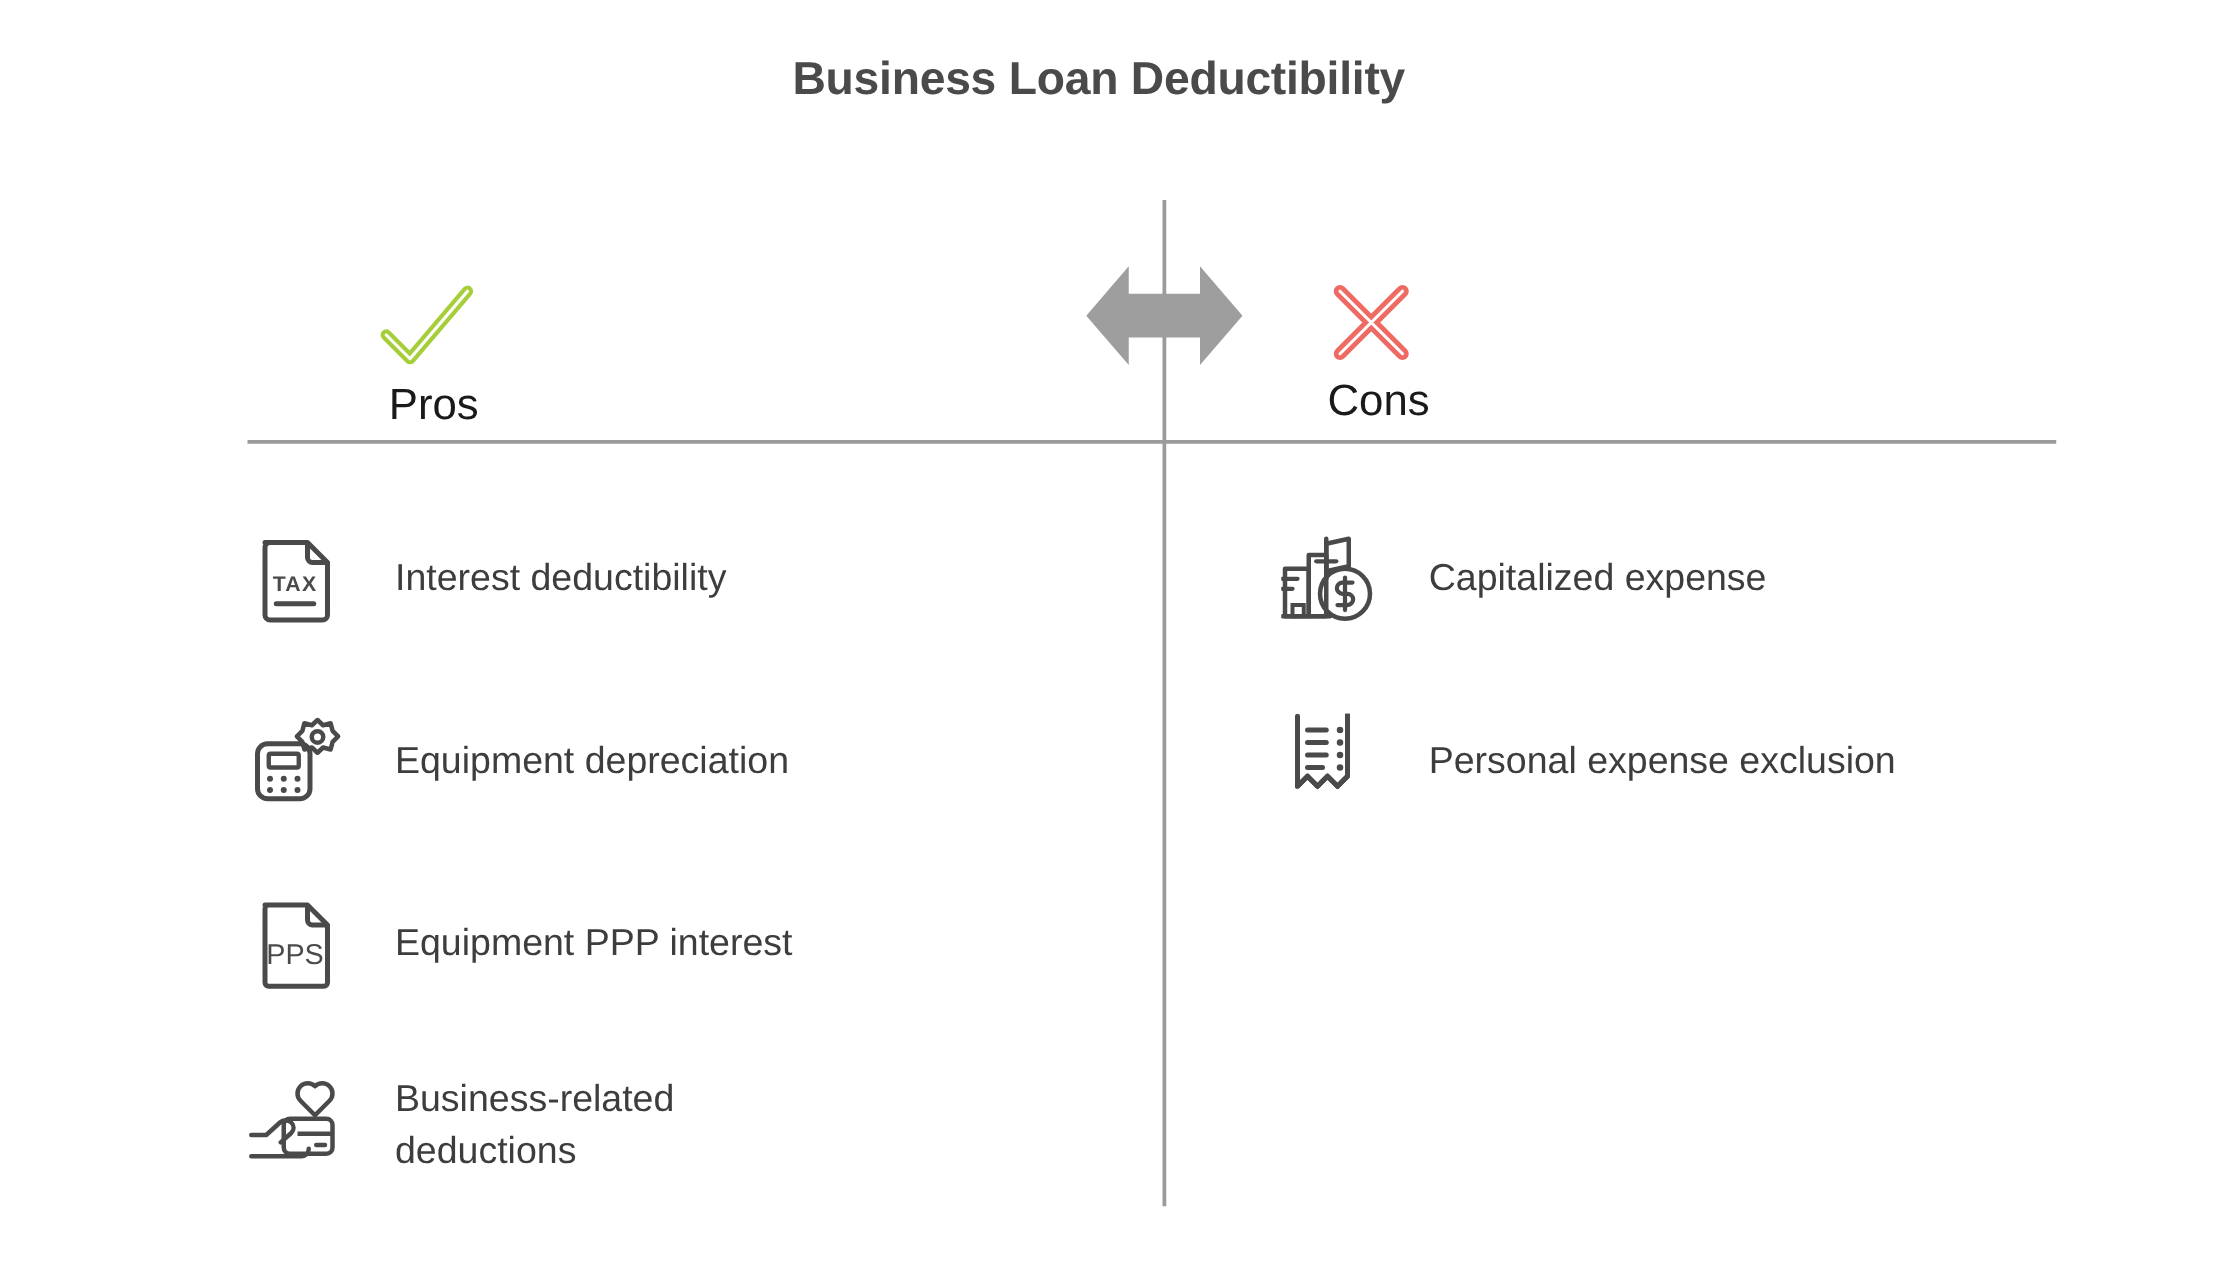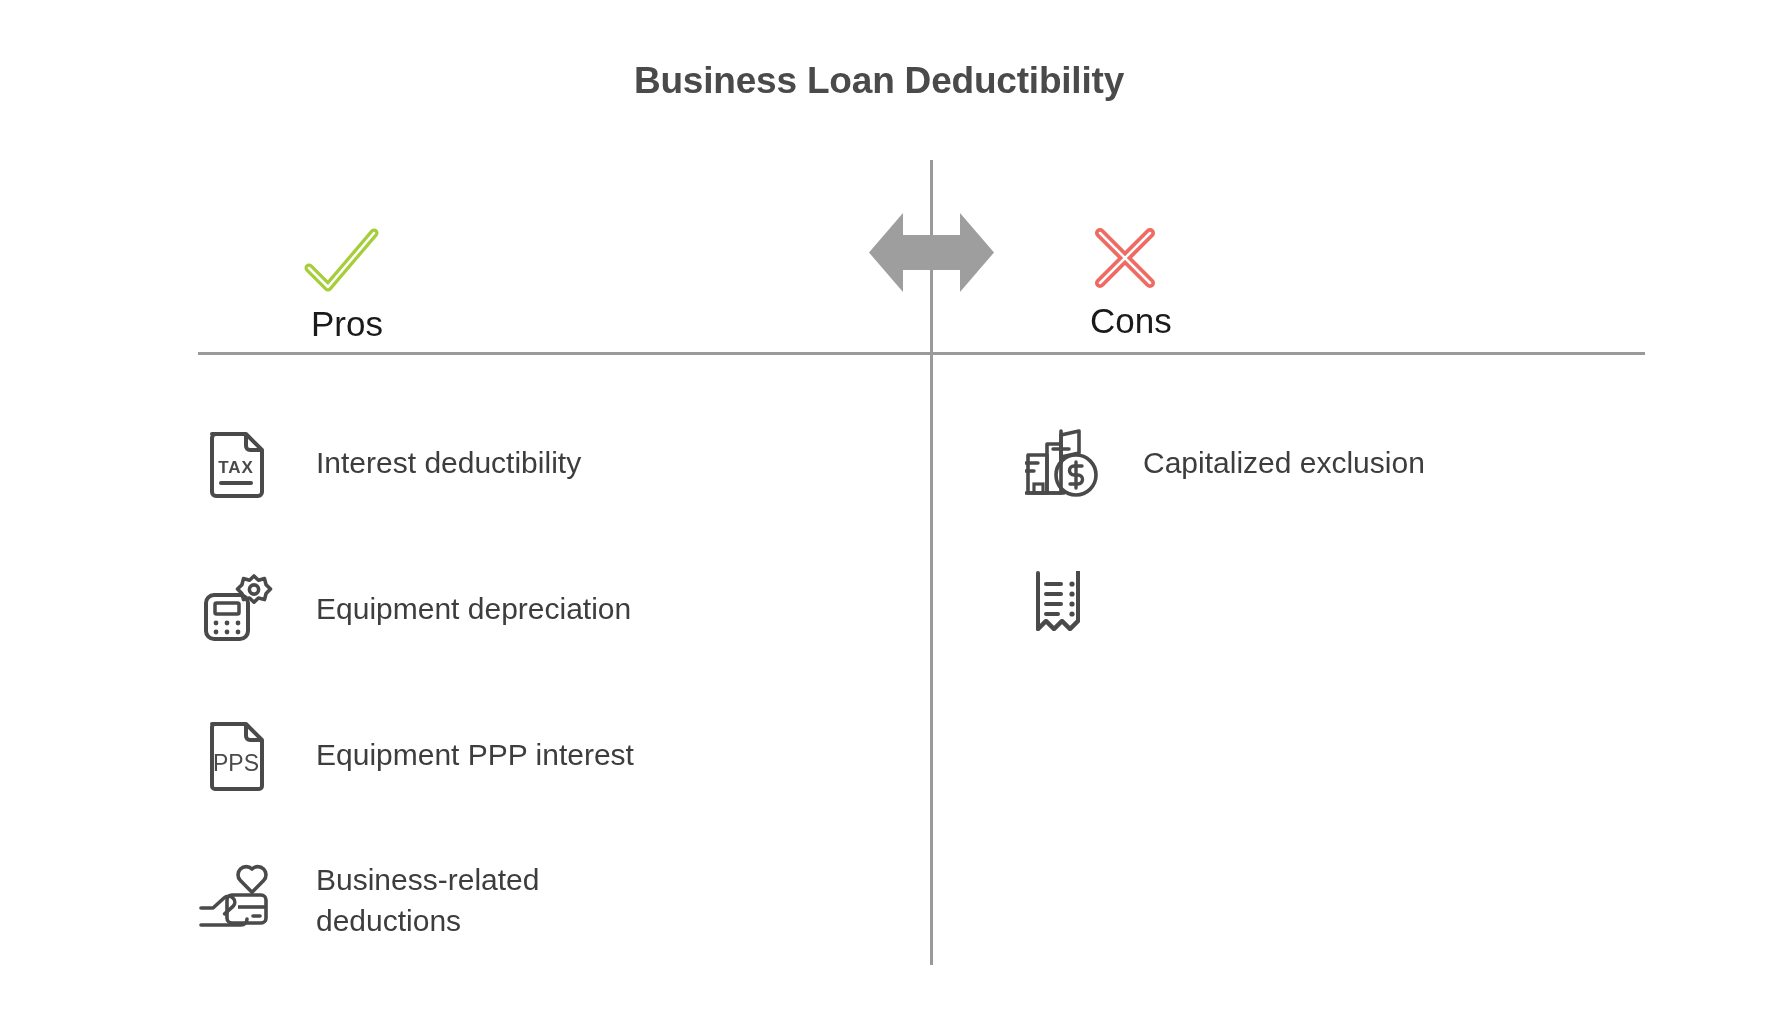--- a/index.html
+++ b/index.html
@@ -11,21 +11,21 @@
     width: 1786px;
     height: 1028px;
     font-family: "Liberation Sans", sans-serif;
     overflow: hidden;
     position: relative;
     -webkit-font-smoothing: antialiased;
   }
 
   #page-title {
     position: absolute;
-    top: 60px;
+    top: 42px;
     left: 0;
     width: 1758px;
     text-align: center;
     font-size: 37px;
     font-weight: bold;
     color: #4a4a4a;
     letter-spacing: -0.2px;
   }
 
   
@@ -56,21 +56,21 @@
   }
 
   
   .col-header {
     position: absolute;
     display: flex;
     align-items: center;
     flex-direction: column;
   }
   #pros-header { left: 295px; top: 212px; }
-  #cons-header { left: 1078px; top: 215px; }
+  #cons-header { left: 1050px; top: 215px; }
 
   .header-icon {
     width: 92px;
     height: 92px;
     flex: 0 0 auto;
   }
   #cons-header .header-icon { width: 86px; height: 86px; }
 
   .header-label {
     font-size: 35px;
@@ -215,34 +215,35 @@
         <line x1="1" y1="46" x2="9" y2="46" stroke="#4a4a4a" stroke-width="3.4" stroke-linecap="round"></line>
         <rect x="9" y="59" width="9" height="9" fill="none" stroke="#4a4a4a" stroke-width="3.2"></rect>
         <line x1="36" y1="6" x2="36" y2="38" stroke="#4a4a4a" stroke-width="3.6" stroke-linecap="round"></line>
         <path d="M36 10 l18 -4 v22 l-18 4 z" fill="none" stroke="#4a4a4a" stroke-width="3.6" stroke-linejoin="round"></path>
         <line x1="28" y1="24" x2="44" y2="24" stroke="#4a4a4a" stroke-width="3.4" stroke-linecap="round"></line>
         <circle cx="51" cy="50" r="20" fill="none" stroke="#4a4a4a" stroke-width="3.6"></circle>
         <path d="M57 41 h-8 a4.5 4.5 0 0 0 0 9 h4 a4.5 4.5 0 0 1 0 9 h-8" fill="none" stroke="#4a4a4a" stroke-width="3.4" stroke-linecap="round"></path>
         <line x1="51" y1="37" x2="51" y2="63" stroke="#4a4a4a" stroke-width="3.4" stroke-linecap="round"></line>
       </svg>
     </span>
-    <span class="item-label">Capitalized exclusion</span>
+    <span class="item-label">Capitalized expense</span>
   </div>
 
 
   <div class="item-row">
     <span class="item-icon">
       <svg viewBox="0 0 76 76" width="76" height="76">
         <path d="M13 2 v56 l8 -8 l8 8 l8 -8 l8 8 l8 -8 l0 0 v-56" fill="none" stroke="#4a4a4a" stroke-width="4" stroke-linejoin="round" stroke-linecap="round"></path>
         <path d="M13 2 v56 l8 -8 l8 8 l8 -8 l8 8 l8 -8 v-56" fill="none" stroke="#4a4a4a" stroke-width="4" stroke-linejoin="round"></path>
         <line x1="21" y1="13" x2="36" y2="13" stroke="#4a4a4a" stroke-width="4" stroke-linecap="round"></line>
         <line x1="21" y1="23" x2="36" y2="23" stroke="#4a4a4a" stroke-width="4" stroke-linecap="round"></line>
         <line x1="21" y1="33" x2="36" y2="33" stroke="#4a4a4a" stroke-width="4" stroke-linecap="round"></line>
         <line x1="21" y1="43" x2="33" y2="43" stroke="#4a4a4a" stroke-width="4" stroke-linecap="round"></line>
         <circle cx="47" cy="13" r="2.6" fill="#4a4a4a"></circle>
         <circle cx="47" cy="23" r="2.6" fill="#4a4a4a"></circle>
         <circle cx="47" cy="33" r="2.6" fill="#4a4a4a"></circle>
         <circle cx="47" cy="43" r="2.6" fill="#4a4a4a"></circle>
       </svg>
     </span>
+    <span class="item-label">Personal expense exclusion</span>
   </div>
 
 </div>
 
 </body></html>

